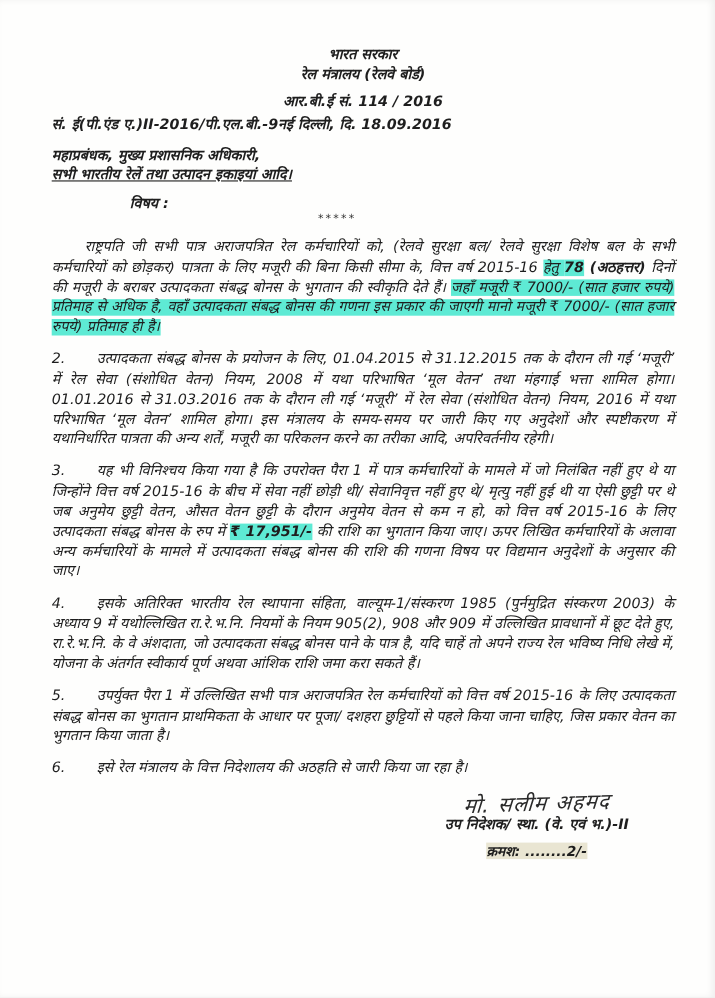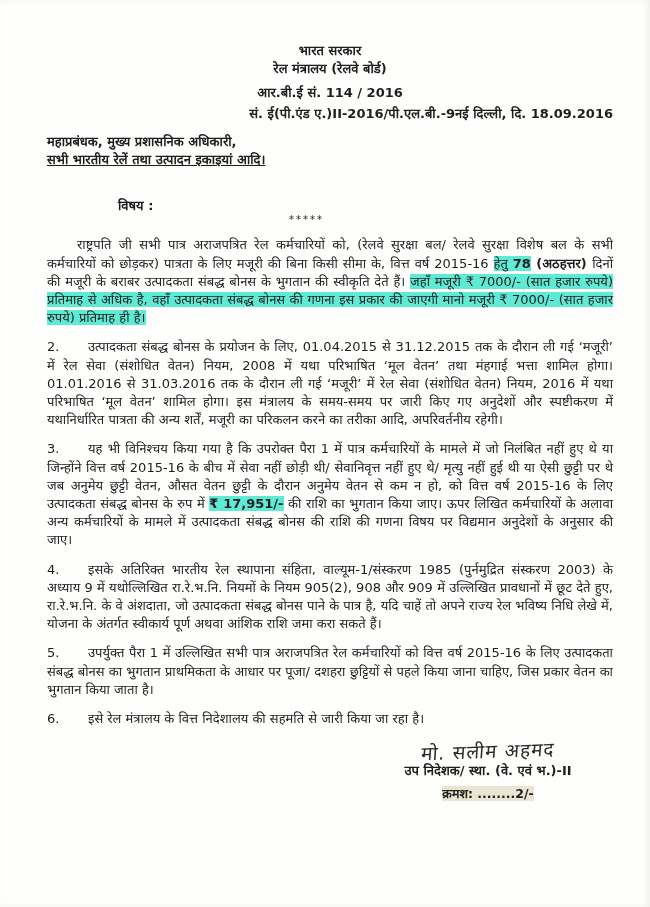--- a/index.html
+++ b/index.html
@@ -3,32 +3,33 @@
 <meta charset="utf-8">
 <style>
   html,body{margin:0;padding:0;background:#f2f1ee;}
   .page{
     width:650px;height:907px;box-sizing:border-box;overflow:hidden;
     background:#fefefd;position:relative;margin:0 auto;
     padding:42px 37px 0 47px;
     font-family:"DejaVu Sans","Liberation Sans",sans-serif;
     color:#1e1e1e;font-size:13px;line-height:18.2px;
     box-shadow:inset -3px 0 6px rgba(0,0,0,.06);
+    font-style:italic;
   }
   .b{font-weight:bold;}
   .u{text-decoration:underline;}
   .center{text-align:center;}
   .right{text-align:center;}
   .h{background:#5eead4;}
   .h2{background:#e9e5d2;}
-  .row{display:flex;justify-content:flex-end;}
+  .row{display:flex;justify-content:flex-start;}
   .rbe{margin-top:6px;}
   .fileline{margin-top:2px;}
   .addr1{margin-top:10px;}
-  .subject{display:flex;margin-top:28px;margin-left:71px;}
+  .subject{display:flex;margin-top:8px;margin-left:71px;}
   .sublabel{width:48px;flex:none;}
   .subtext{padding-left:2px;}
   .stars{margin-left:242px;margin-top:0;font-size:10px;letter-spacing:2px;line-height:10px;}
   .para{margin:11px 0 0 0;text-align:justify;}
   .indent{text-indent:30px;}
   .pnum{display:inline-block;width:41px;text-indent:0;}
   .sig{width:250px;margin-left:auto;margin-top:12px;text-align:center;}
   .hand{
     font-size:19px;line-height:22px;font-weight:500;color:#2a2a2a;
     transform:rotate(-2deg) skewX(-6deg);letter-spacing:1px;white-space:nowrap;
@@ -64,21 +65,21 @@
   <p class="para indent"><span>राष्ट्रपति जी सभी पात्र अराजपत्रित रेल कर्मचारियों को, (रेलवे सुरक्षा बल/ रेलवे सुरक्षा विशेष बल के सभी कर्मचारियों को छोड़कर) पात्रता के लिए मजूरी की बिना किसी सीमा के, वित्त वर्ष 2015-16 </span><span class="h">हेतु </span><span class="h b">78</span><span class="b"> (अठहत्तर) </span><span>दिनों की मजूरी के बराबर उत्पादकता संबद्ध बोनस के भुगतान की स्वीकृति देते हैं। </span><span class="h">जहाँ मजूरी ₹ 7000/- (सात हजार रुपये) प्रतिमाह से अधिक है, वहाँ उत्पादकता संबद्ध बोनस की गणना इस प्रकार की जाएगी मानो मजूरी ₹ 7000/- (सात हजार रुपये) प्रतिमाह ही है।</span></p>
 
   <p class="para"><span class="pnum">2.</span><span>उत्पादकता संबद्ध बोनस के प्रयोजन के लिए, 01.04.2015 से 31.12.2015 तक के दौरान ली गई ‘मजूरी’ में रेल सेवा (संशोधित वेतन) नियम, 2008 में यथा परिभाषित ‘मूल वेतन’ तथा मंहगाई भत्ता शामिल होगा। 01.01.2016 से 31.03.2016 तक के दौरान ली गई ‘मजूरी’ में रेल सेवा (संशोधित वेतन) नियम, 2016 में यथा परिभाषित ‘मूल वेतन’ शामिल होगा। इस मंत्रालय के समय-समय पर जारी किए गए अनुदेशों और स्पष्टीकरण में यथानिर्धारित पात्रता की अन्य शर्तें, मजूरी का परिकलन करने का तरीका आदि, अपरिवर्तनीय रहेगी।</span></p>
 
   <p class="para"><span class="pnum">3.</span><span>यह भी विनिश्चय किया गया है कि उपरोक्त पैरा 1 में पात्र कर्मचारियों के मामले में जो निलंबित नहीं हुए थे या जिन्होंने वित्त वर्ष 2015-16 के बीच में सेवा नहीं छोड़ी थी/ सेवानिवृत्त नहीं हुए थे/ मृत्यु नहीं हुई थी या ऐसी छुट्टी पर थे जब अनुमेय छुट्टी वेतन, औसत वेतन छुट्टी के दौरान अनुमेय वेतन से कम न हो, को वित्त वर्ष 2015-16 के लिए उत्पादकता संबद्ध बोनस के रुप में </span><span class="h b">₹ 17,951/-</span><span> की राशि का भुगतान किया जाए। ऊपर लिखित कर्मचारियों के अलावा अन्य कर्मचारियों के मामले में उत्पादकता संबद्ध बोनस की राशि की गणना विषय पर विद्यमान अनुदेशों के अनुसार की जाए।</span></p>
 
   <p class="para"><span class="pnum">4.</span><span>इसके अतिरिक्त भारतीय रेल स्थापाना संहिता, वाल्यूम-1/संस्करण 1985 (पुर्नमुद्रित संस्करण 2003) के अध्याय 9 में यथोल्लिखित रा.रे.भ.नि. नियमों के नियम 905(2), 908 और 909 में उल्लिखित प्रावधानों में छूट देते हुए, रा.रे.भ.नि. के वे अंशदाता, जो उत्पादकता संबद्ध बोनस पाने के पात्र है, यदि चाहें तो अपने राज्य रेल भविष्य निधि लेखे में, योजना के अंतर्गत स्वीकार्य पूर्ण अथवा आंशिक राशि जमा करा सकते हैं।</span></p>
 
   <p class="para"><span class="pnum">5.</span><span>उपर्युक्त पैरा 1 में उल्लिखित सभी पात्र अराजपत्रित रेल कर्मचारियों को वित्त वर्ष 2015-16 के लिए उत्पादकता संबद्ध बोनस का भुगतान प्राथमिकता के आधार पर पूजा/ दशहरा छुट्टियों से पहले किया जाना चाहिए, जिस प्रकार वेतन का भुगतान किया जाता है।</span></p>
 
-  <p class="para"><span class="pnum">6.</span><span>इसे रेल मंत्रालय के वित्त निदेशालय की सहमति से जारी किया जा रहा है।</span></p>
+  <p class="para"><span class="pnum">6.</span><span>इसे रेल मंत्रालय के वित्त निदेशालय की अठहति से जारी किया जा रहा है।</span></p>
 
   <div class="sig">
     <div class="hand">मो. सलीम अहमद</div>
     <div class="b line">उप निदेशक/ स्था. (वे. एवं भ.)-II</div>
     <div class="contd"><span class="h2 b">क्रमश: ........2/-</span></div>
   </div>
 
 </div>
 
 </body></html>

